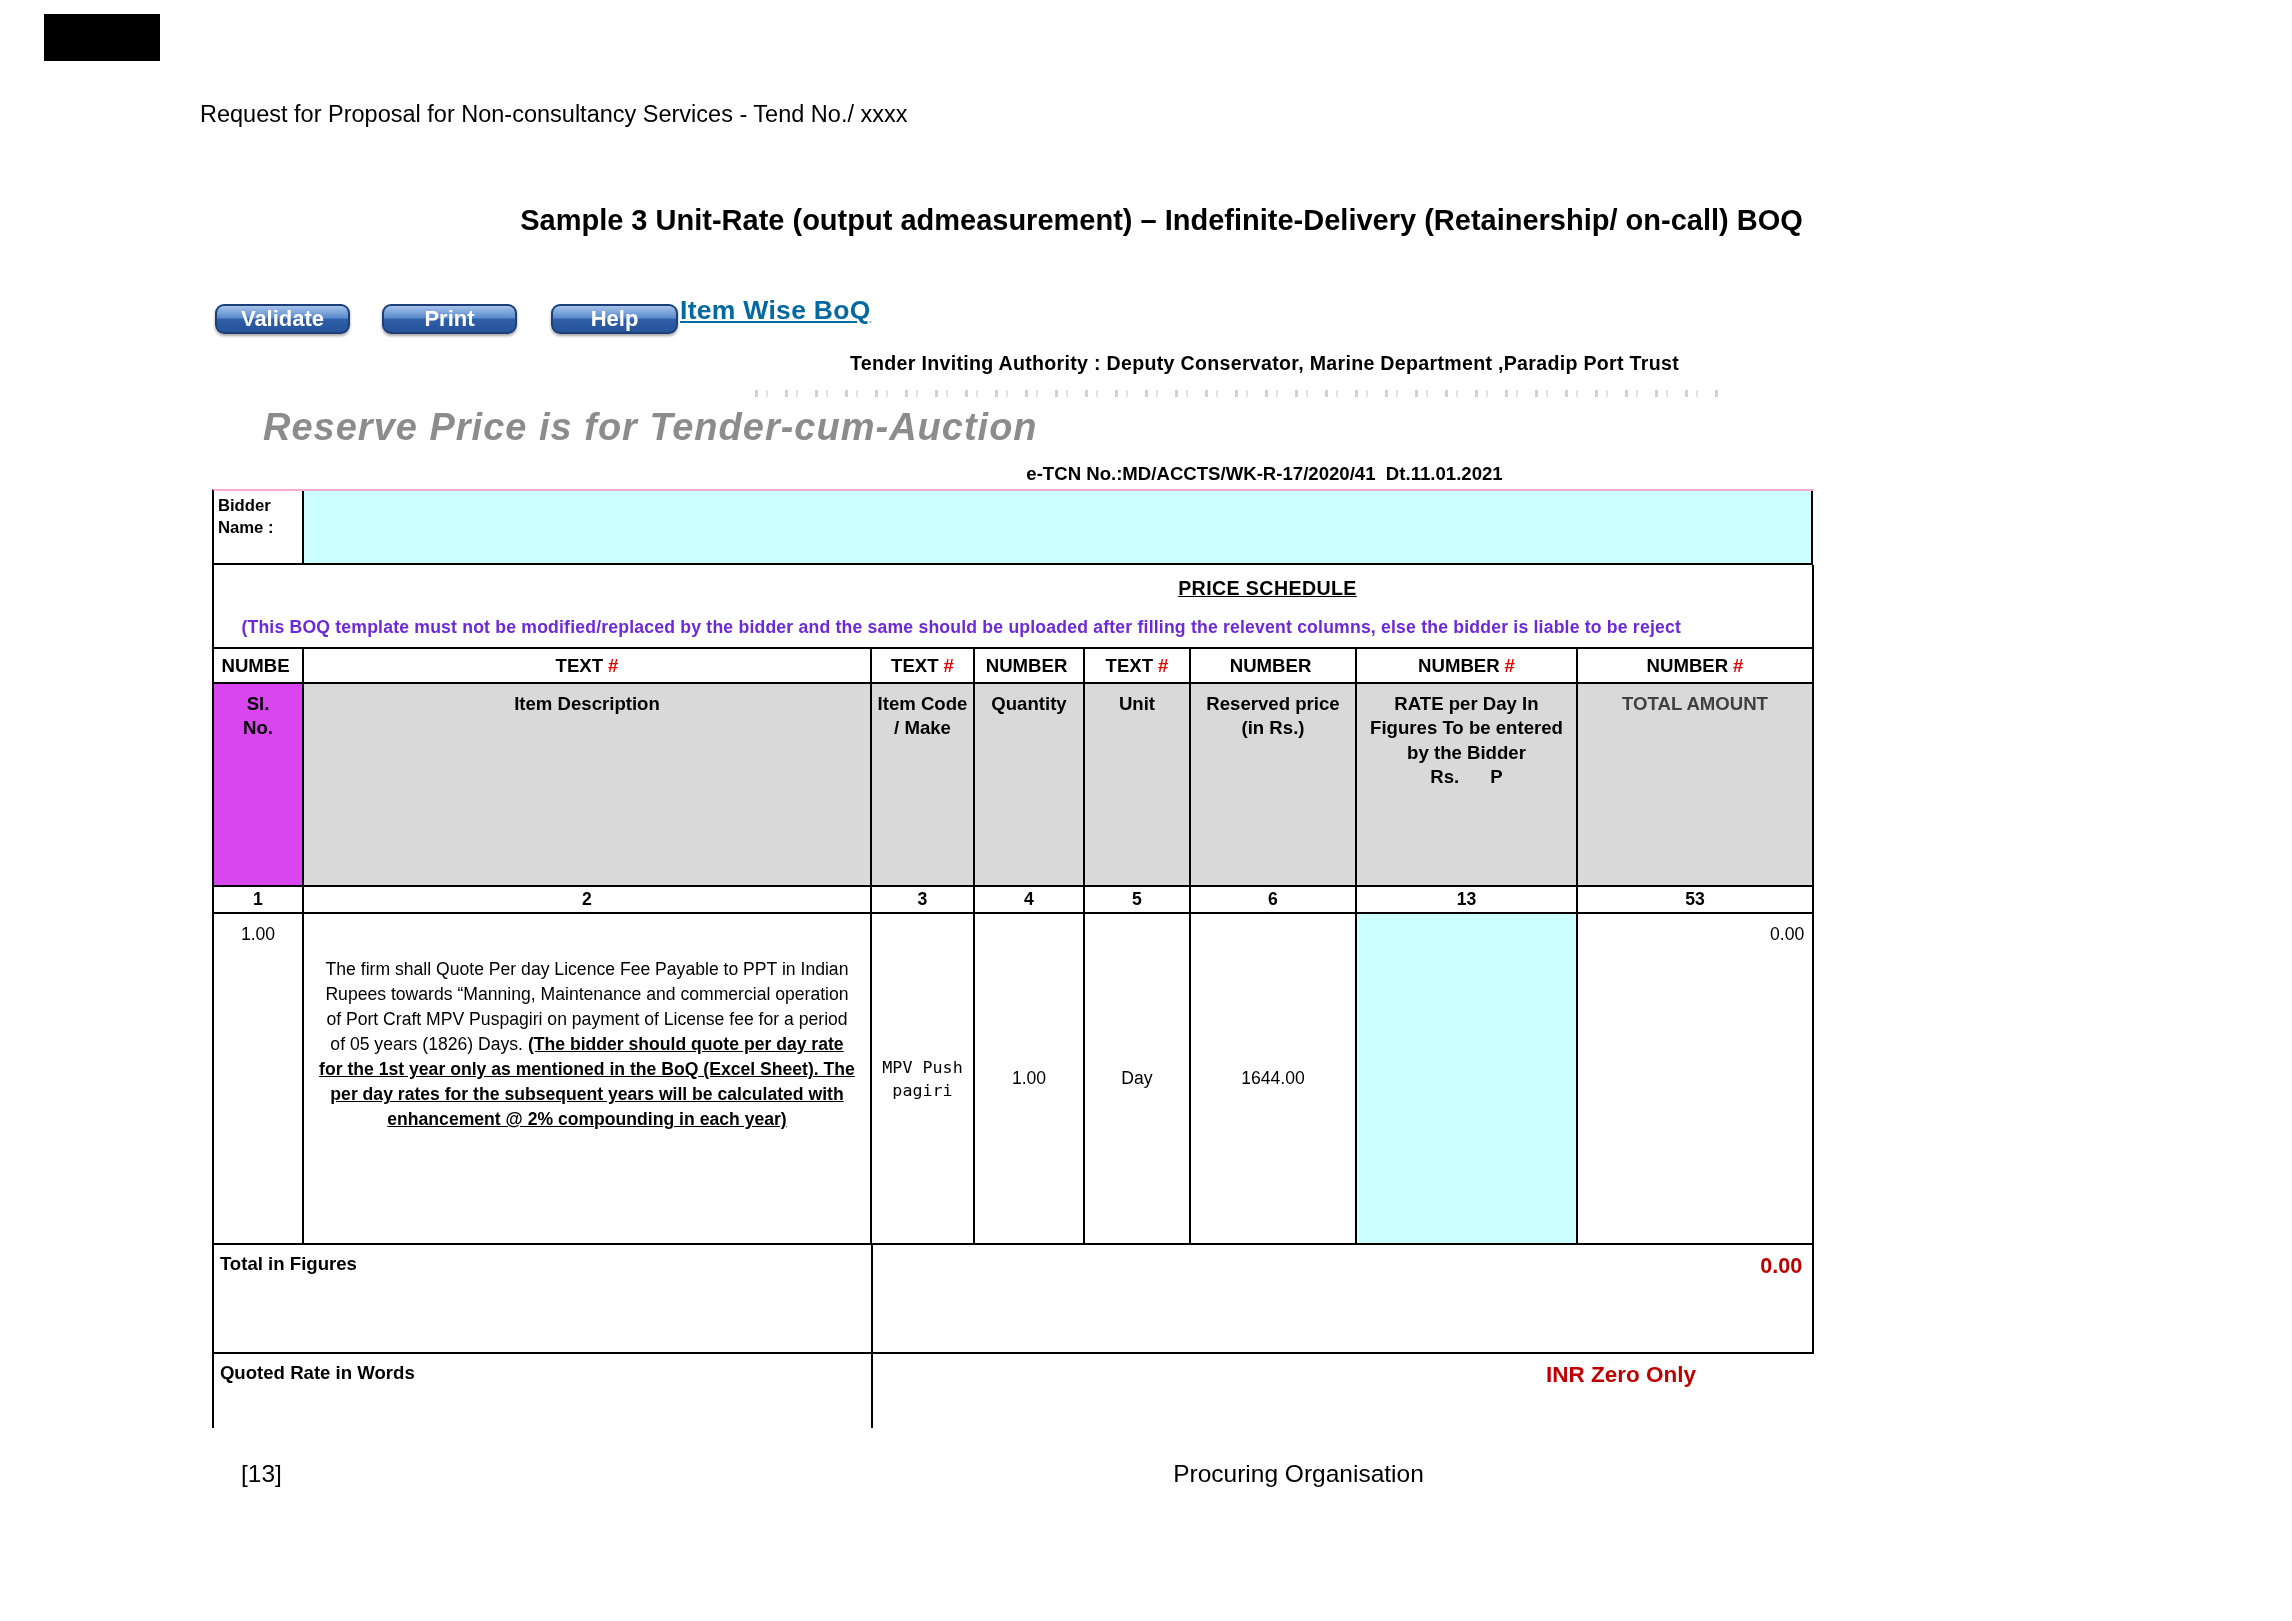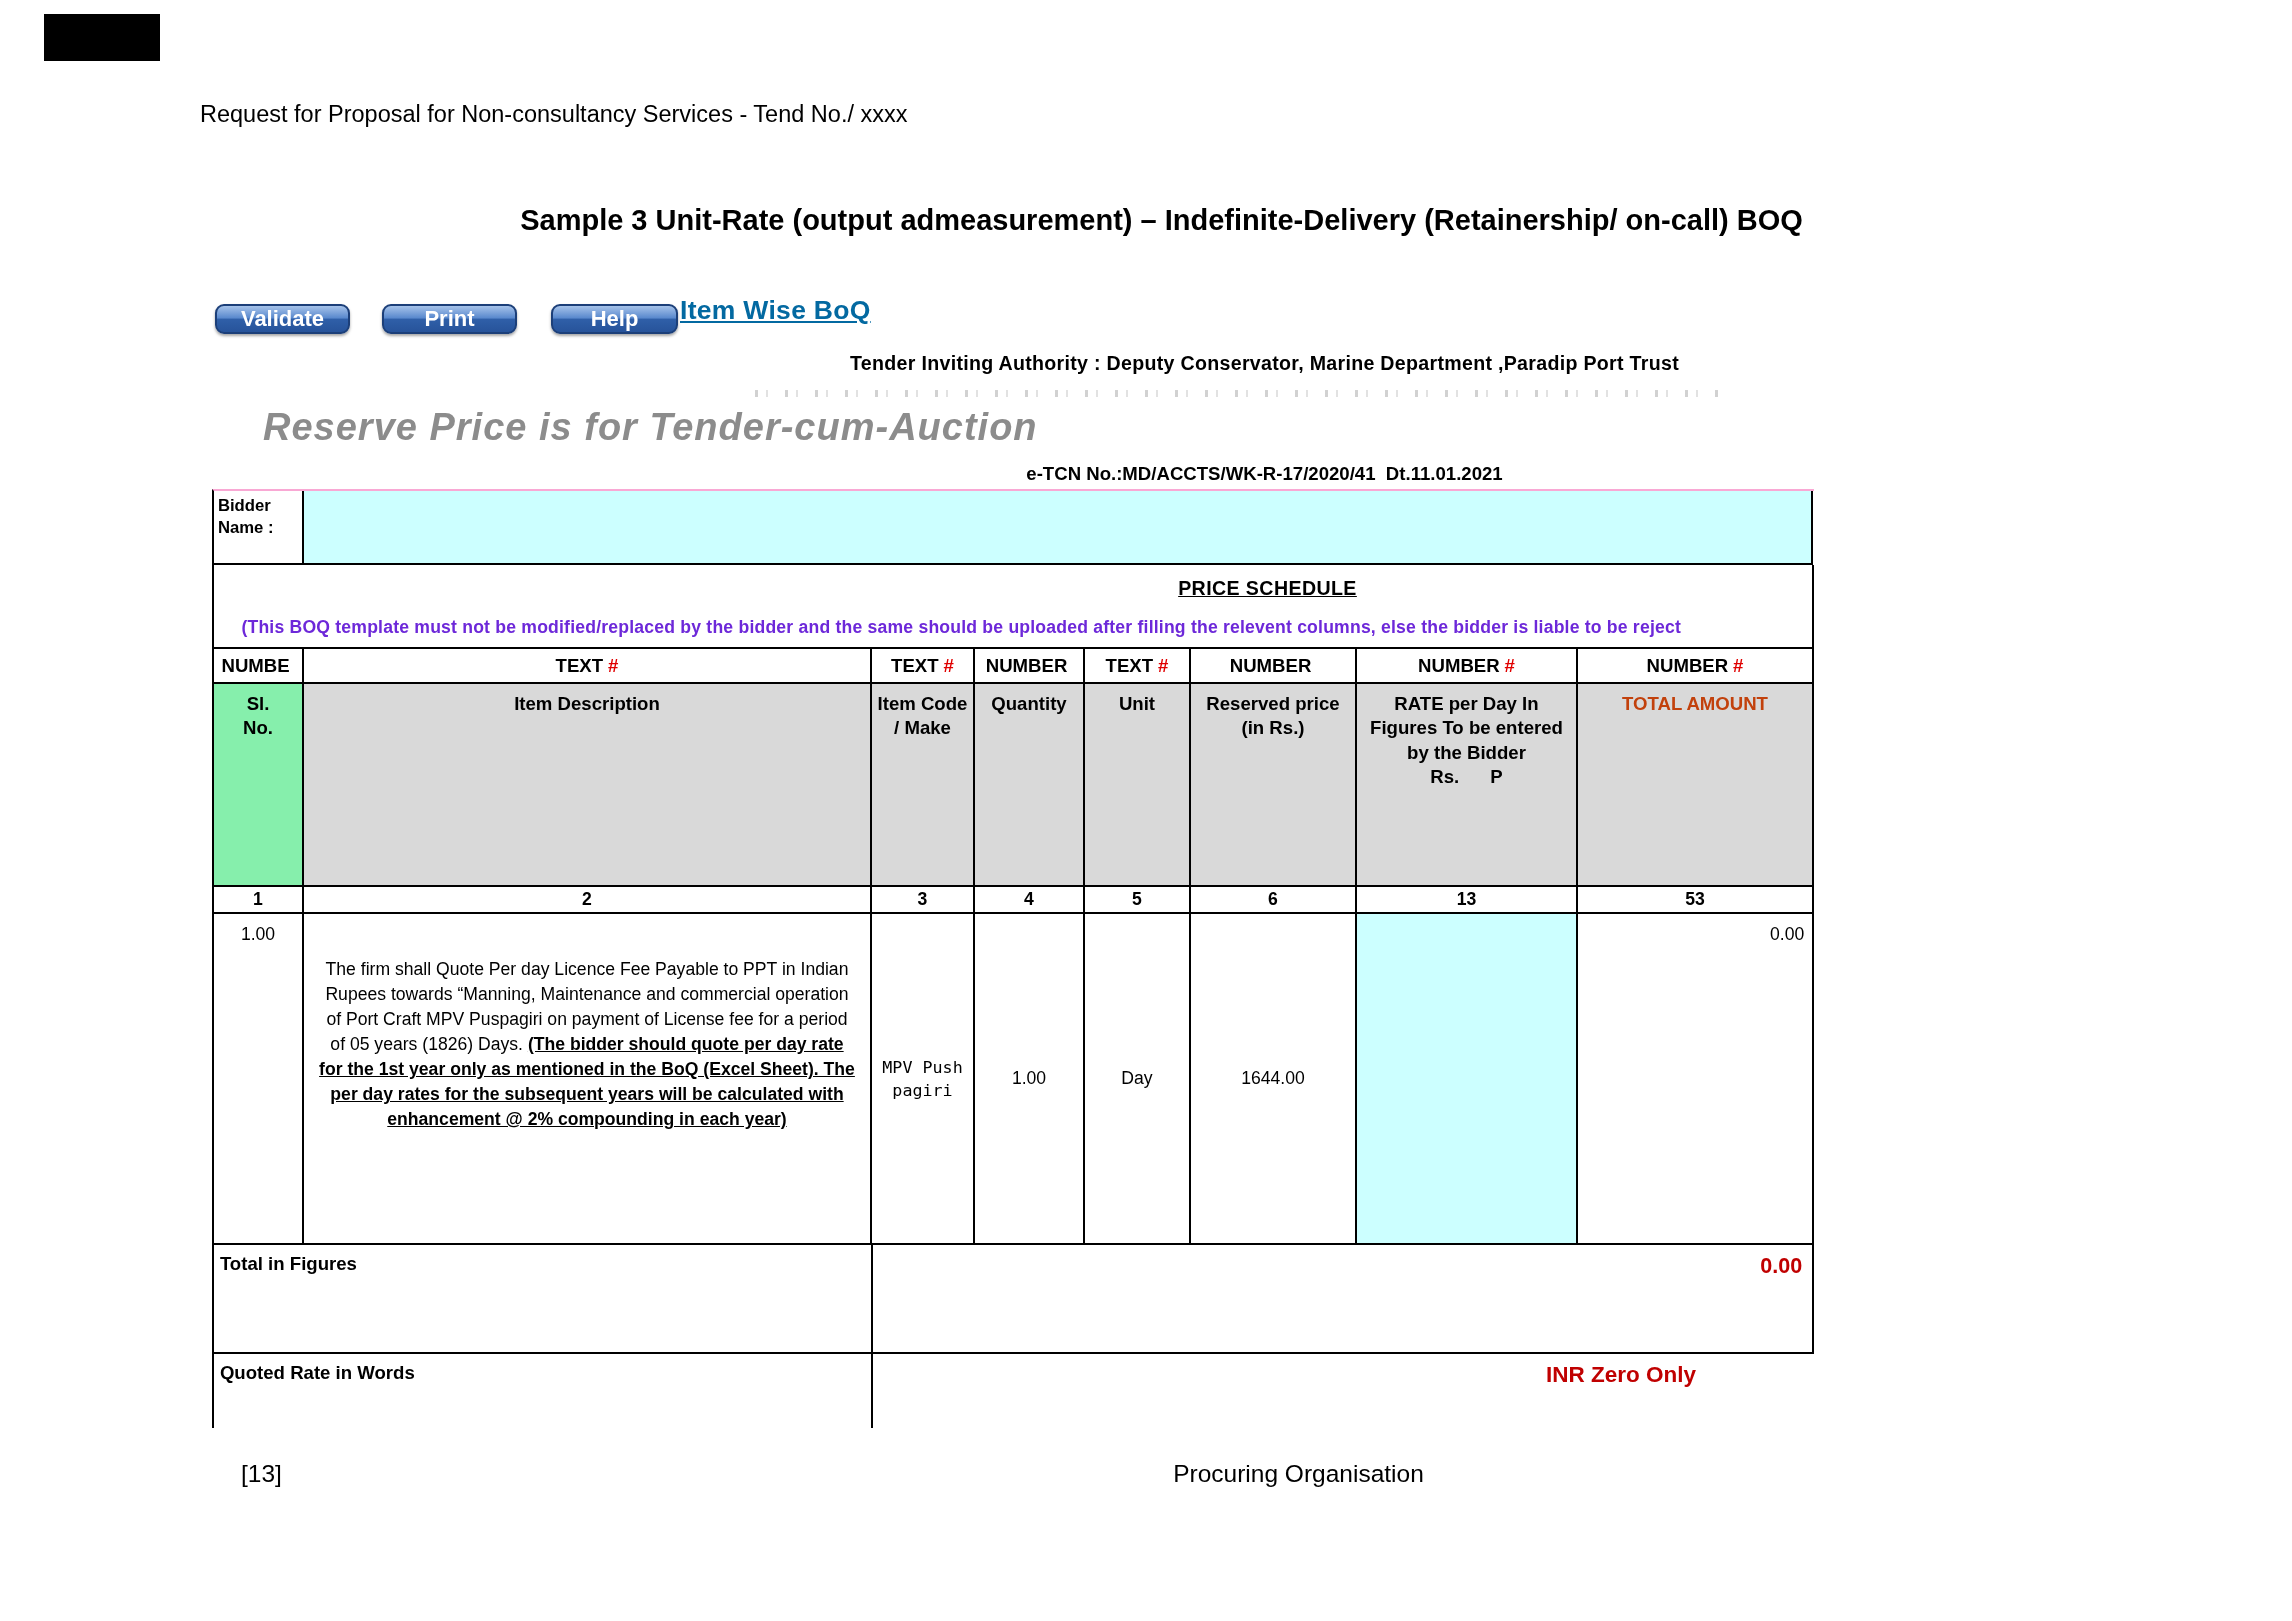--- a/index.html
+++ b/index.html
@@ -78,22 +78,22 @@
               color: #3b82f6; font-weight: bold; font-size: 17.6px; }
 
   .r-type { height: 35px; }
   .r-type .cell { display: flex; align-items: center; justify-content: center;
                   font-weight: bold; font-size: 18.6px; white-space: nowrap; }
   .hash { color: #e00000; margin-left: 4.9px; }
 
   .r-head { height: 203px; }
   .r-head .cell { background: #d9d9d9; text-align: center; font-weight: bold; font-size: 18.6px;
                   white-space: pre-line; padding: 7.8px 2px 0; line-height: 1.32; }
-  .r-head .h0 { background: #86efac; }
-  .r-head .h7 { color: #c2410c; }
+  .r-head .h0 { background: #d946ef; }
+  .r-head .h7 { color: #404040; }
 
   .r-num { height: 27.4px; }
   .r-num .cell { display: flex; align-items: center; justify-content: center;
                  font-weight: bold; font-size: 17.6px; }
 
   .r-item { height: 331px; }
   .i-sl   { padding-top: 9.8px; text-align: center; font-size: 17.6px; }
   .i-desc { padding: 43px 13.7px 0; text-align: center; font-size: 17.6px; line-height: 1.42; }
   .emph   { font-weight: bold; text-decoration: underline; }
   .i-code { display: flex; align-items: center; justify-content: center; padding: 0 5.9px; }

